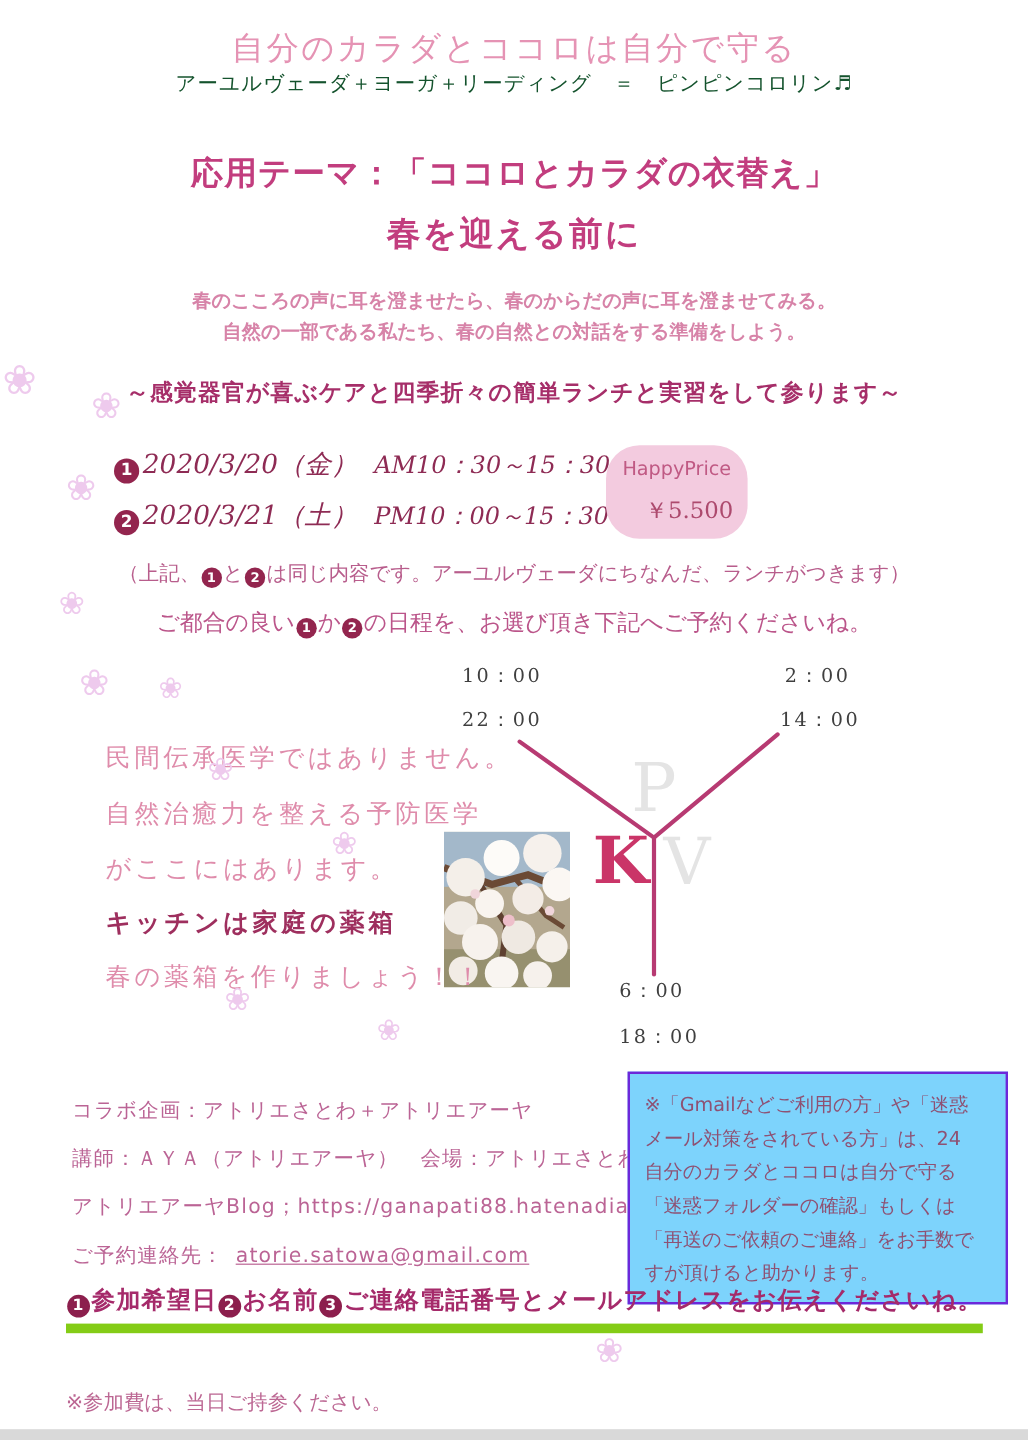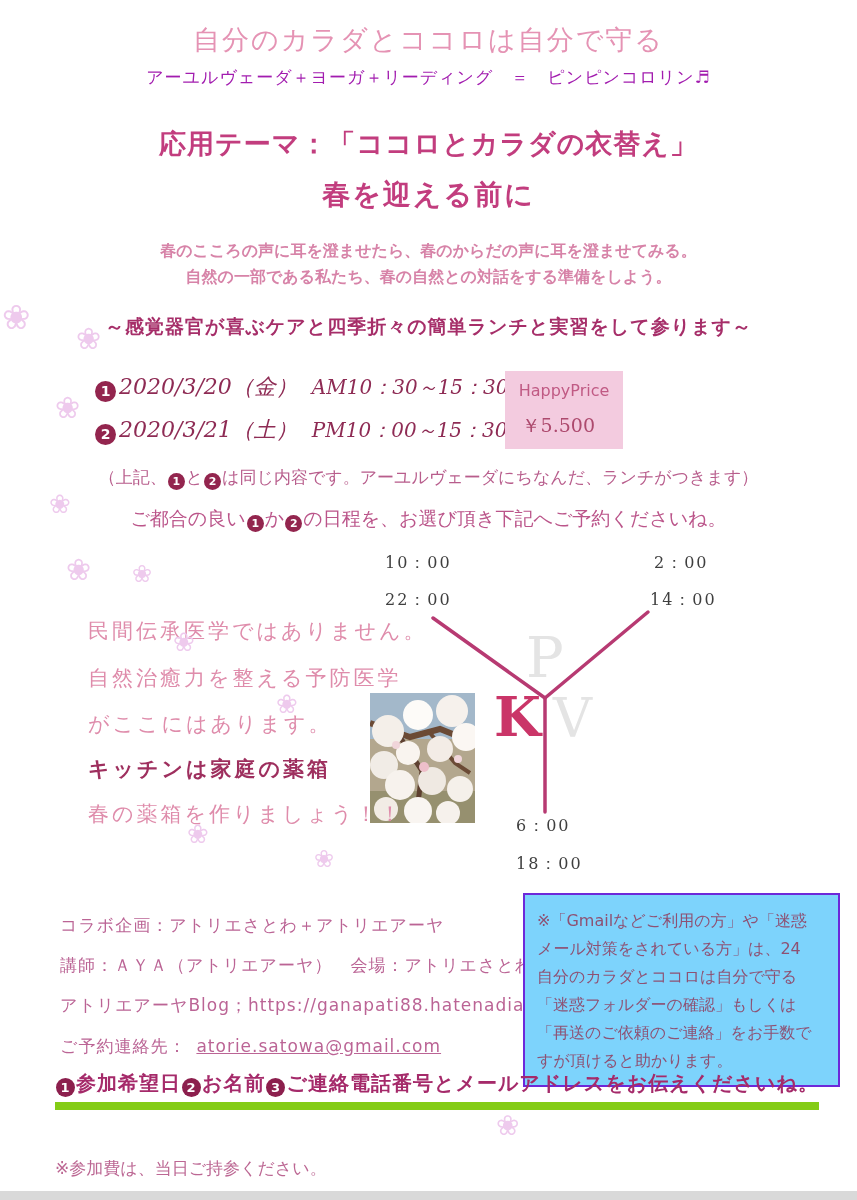--- a/index.html
+++ b/index.html
@@ -3,39 +3,39 @@
 <meta charset="utf-8">
 <style>
   html,body{margin:0;padding:0;background:#fff;}
   .page{position:relative;width:857px;height:1200px;background:#ffffff;overflow:hidden;
         font-family:"DejaVu Sans","Liberation Sans",sans-serif;}
   .abs{position:absolute;}
   .ctr{left:0;width:857px;text-align:center;}
 
   
   .title{top:22px;font-size:27px;letter-spacing:2px;color:#e593b4;font-weight:500;}
-  .subtitle{top:66px;font-size:17px;letter-spacing:1px;color:#a21caf;}
+  .subtitle{top:58px;font-size:17px;letter-spacing:1px;color:#14532d;}
   .theme1{top:126px;font-size:27px;font-weight:bold;letter-spacing:1px;color:#c23d7e;}
   .theme2{top:176px;font-size:28px;font-weight:bold;letter-spacing:2px;color:#c23d7e;}
   .intro{top:238px;font-size:16px;line-height:1.6;color:#d783a8;font-weight:600;}
   .tagline{top:314px;font-size:19px;font-weight:bold;letter-spacing:1px;color:#a62e69;}
 
   
   .sched-row{left:95px;color:#8e2b54;font-family:"DejaVu Serif","Liberation Serif",serif;
              font-style:italic;font-size:22px;white-space:nowrap;}
   .sched-row .time{font-size:20px;margin-left:14px;}
   .row1{top:372px;} .row2{top:415px;}
   .num{display:inline-flex;align-items:center;justify-content:center;background:#93254e;color:#fff;
        border-radius:50%;font-style:normal;font-weight:bold;
        font-family:"DejaVu Sans",sans-serif;}
   .num-lg{width:21px;height:21px;font-size:14px;margin-right:3px;vertical-align:-2px;}
   .num-sm{width:17px;height:17px;font-size:11px;vertical-align:-2px;margin:0 1px;}
-  .pricebox{left:505px;top:371px;width:118px;height:78px;background:#f3cbdf;}
+  .pricebox{left:505px;top:371px;width:118px;height:78px;background:#f3cbdf;border-radius:28px;}
   .price-label{position:absolute;top:10px;left:0;width:100%;text-align:center;font-size:16px;color:#c05a84;}
-  .price-value{position:absolute;top:42px;right:28px;font-size:19px;color:#ad4a6e;
+  .price-value{position:absolute;top:42px;right:12px;font-size:19px;color:#ad4a6e;
                font-family:"DejaVu Serif","Liberation Serif",serif;}
   .note1{top:466px;font-size:17px;color:#b85d8c;}
   .note2{top:506px;font-size:19px;color:#bb558a;}
 
   
   .clock-time{font-family:"DejaVu Serif","Liberation Serif",serif;font-size:16px;
               letter-spacing:2px;color:#3f3f3f;white-space:nowrap;}
   .t-tl1{left:385px;top:553px;} .t-tl2{left:385px;top:590px;}
   .t-tr1{left:654px;top:553px;} .t-tr2{left:650px;top:590px;}
   .t-b1{left:516px;top:816px;}  .t-b2{left:516px;top:854px;}

